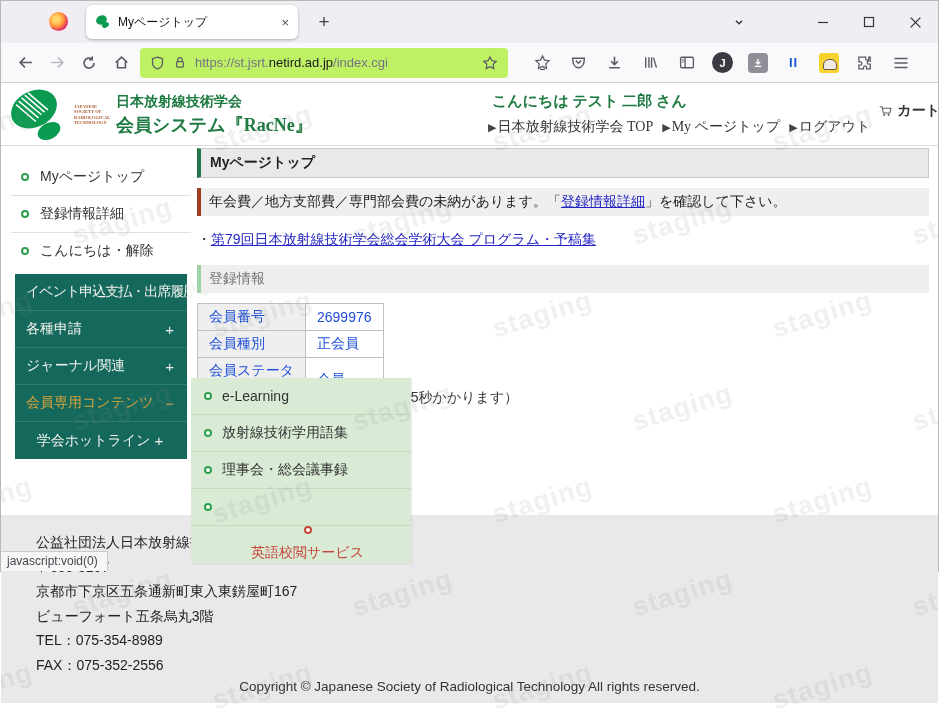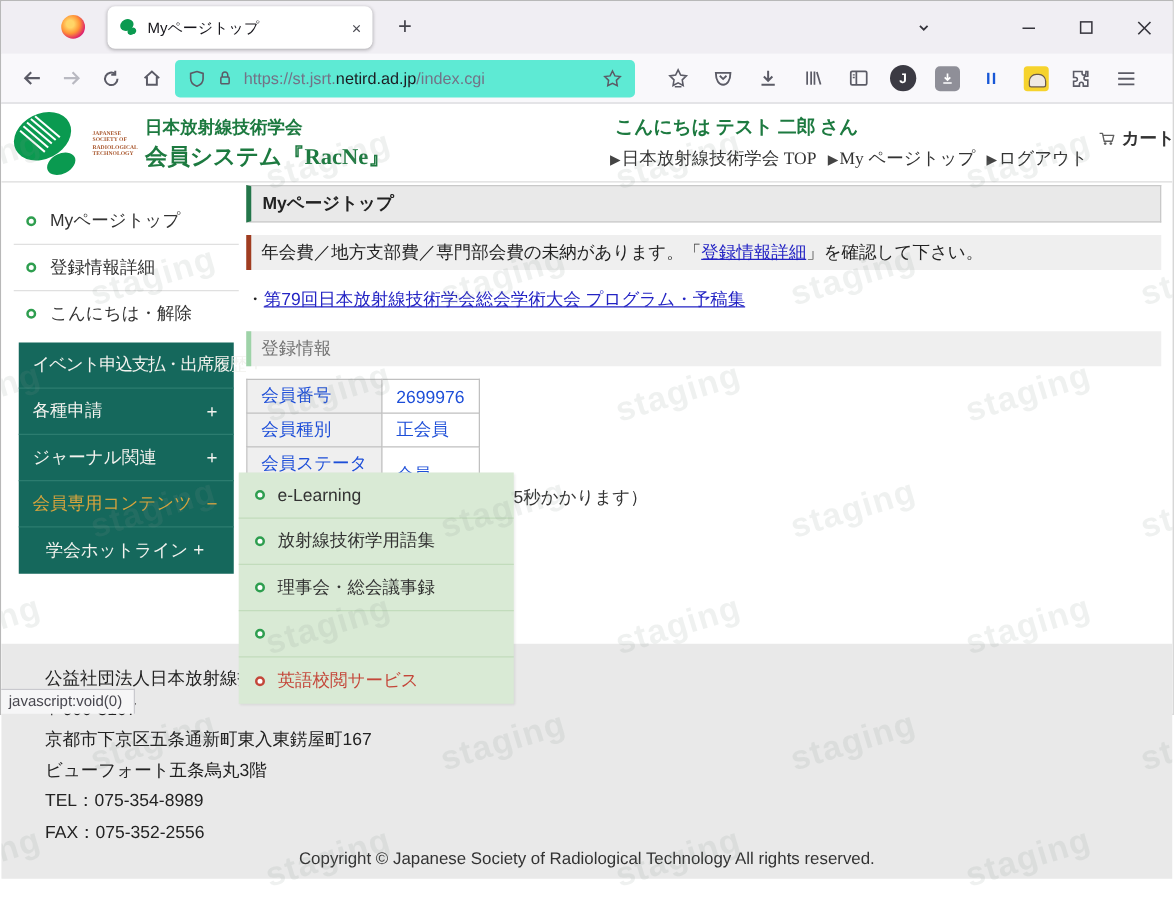--- a/index.html
+++ b/index.html
@@ -15,21 +15,21 @@
   .tab-title { font-size:12px; color:#15141a; flex:1; white-space:nowrap; overflow:hidden; }
   .tab-close { font-size:13px; color:#4a4a52; cursor:default; }
   .newtab { position:absolute; left:309px; top:7px; width:28px; height:28px; display:flex; align-items:center; justify-content:center; font-size:19px; color:#45444c; }
   .win-controls { position:absolute; right:0; top:0; height:42px; display:flex; align-items:center; }
   .win-btn { width:46px; height:42px; display:flex; align-items:center; justify-content:center; color:#35343c; }
   .tabs-chevron { margin-right:38px; }
 
   
   .toolbar { height:40px; background:#f9f8fb; border-bottom:1px solid #d0cfd4; display:flex; align-items:center; padding:0 8px; }
   .nav-btn { width:32px; height:30px; display:flex; align-items:center; justify-content:center; }
-  .urlbar { width:368px; height:30px; margin-left:3px; background:#5eead4; border-radius:4px; display:flex; align-items:center; padding:0 10px; gap:8px; }
+  .urlbar { width:368px; height:30px; margin-left:3px; background:#bef264; border-radius:4px; display:flex; align-items:center; padding:0 10px; gap:8px; }
   .url-text { font-size:13px; white-space:nowrap; overflow:hidden; flex:1; color:#737387; }
   .url-text b { color:#1c1b22; font-weight:normal; }
   .url-star { margin-left:auto; }
   .tb-icons { display:flex; align-items:center; margin-left:24px; gap:15px; }
   .tb-icon { width:21px; height:21px; display:flex; align-items:center; justify-content:center; }
   .avatar-j { width:21px; height:21px; border-radius:50%; background:#3b3a43; color:#fff; font-size:11px; font-weight:bold; display:flex; align-items:center; justify-content:center; }
   .ext-gray { width:20px; height:20px; border-radius:4px; background:#8f8f98; display:flex; align-items:center; justify-content:center; }
   .ext-ii { color:#1857d6; font-weight:bold; font-size:13px; letter-spacing:1px; }
   .ext-yellow { width:20px; height:20px; border-radius:3px; background:#f6d32d; position:relative; overflow:hidden; }
   .ext-yellow:after { content:""; position:absolute; left:4px; top:6px; width:12px; height:9px; border-radius:6px 6px 2px 2px; background:#efe9e2; border:1.5px solid #6b5b4a; }
@@ -77,21 +77,21 @@
   .info-table td { border:1px solid #c0c0c0; padding:4px 11px; }
   .info-table td.lbl { background:#efefef; width:108px; }
   .info-table td.val { background:#fff; min-width:72px; }
   .obscured { position:absolute; left:402px; top:306px; font-size:14px; color:#333; z-index:1; }
 
   
   .flyout { position:absolute; left:190px; top:295px; width:220px; background:#d9ead5; z-index:5; box-shadow:1px 1px 2px rgba(0,0,0,.08); }
   .flyout-item { height:37px; display:flex; align-items:center; gap:10px; padding-left:13px; font-size:14px; color:#333;
     border-bottom:1px solid #c2dcbc; cursor:pointer; white-space:nowrap; }
   .flyout-item:last-child { border-bottom:none; }
-  .flyout-item.red { color:#c4473a; }
+  .flyout-item.red { color:#c4473a;flex-direction:column; }
 
   
   .footer { position:absolute; left:0; right:0; top:432px; height:188px; background:#e9e9e9; padding:15px 0 0 35px;
     font-size:14px; color:#222; z-index:0; }
   .footer-line { line-height:24.5px; white-space:nowrap; }
   .copyright { position:absolute; left:0; right:0; bottom:9px; text-align:center; font-size:13.5px; color:#333; }
 
   
   .wm-layer { position:absolute; inset:0; overflow:hidden; pointer-events:none; z-index:8; }
   .wm { position:absolute; font-size:27px; font-weight:bold; color:rgba(130,145,138,0.13); transform:rotate(-17deg); letter-spacing:1px; }

